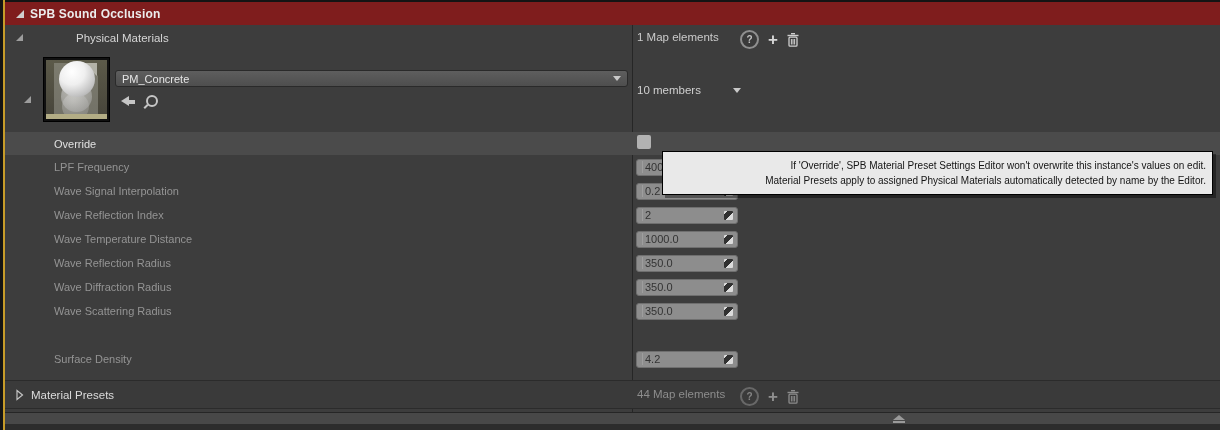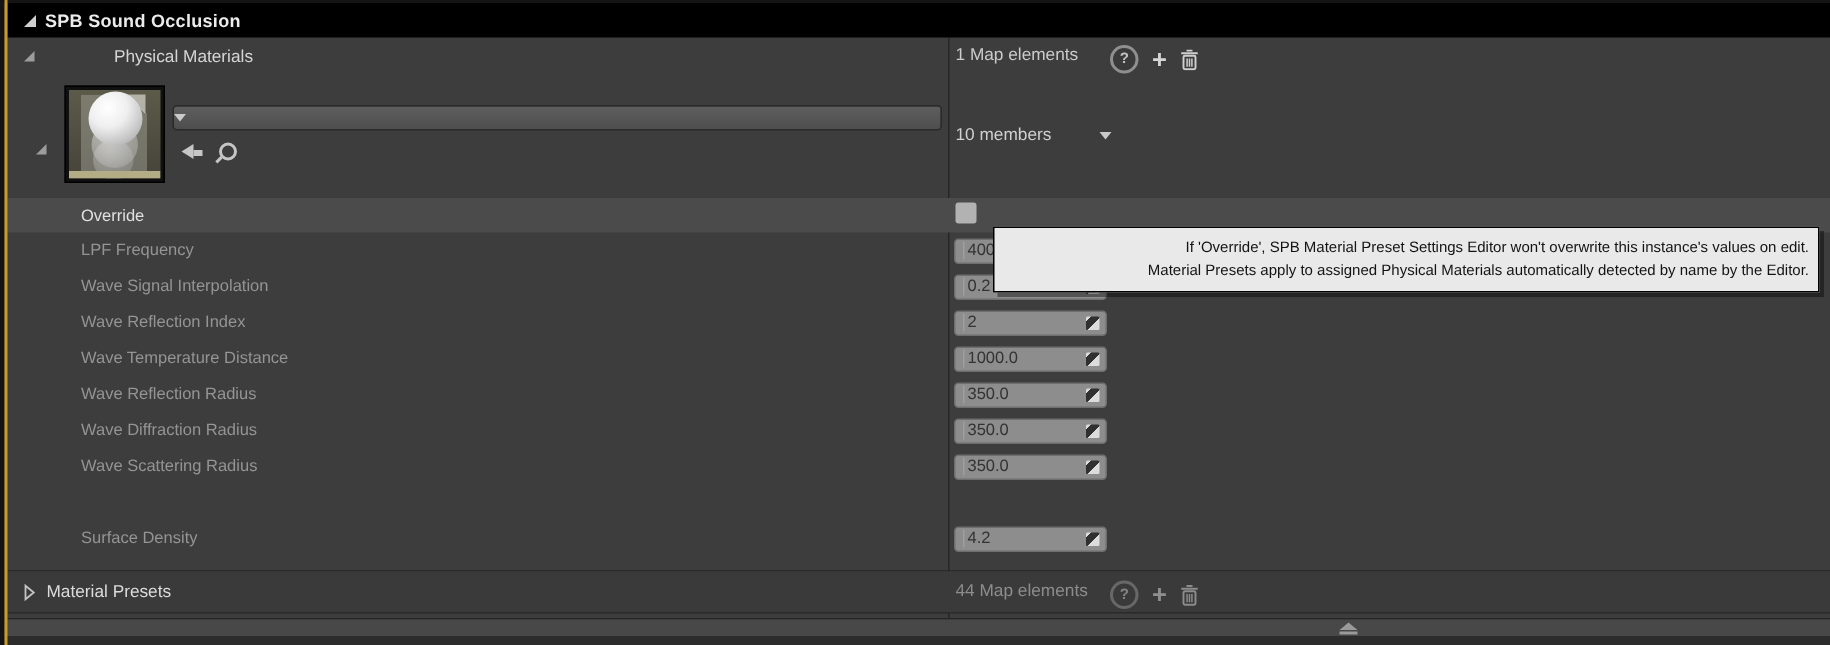--- a/index.html
+++ b/index.html
@@ -8,21 +8,21 @@
     background:#3d3d3d;overflow:hidden;
     font-family:"Liberation Sans",sans-serif;
     -webkit-font-smoothing:antialiased;
   }
   .abs{position:absolute;}
   
   .top-line{left:0;top:0;width:1220px;height:2px;background:#141414;}
   .left-black{left:0;top:0;width:3px;height:430px;background:#141414;z-index:30;}
   .accent-bar{left:3px;top:0;width:2px;height:430px;z-index:30;}
   
-  .header-row{left:5px;top:2px;width:1215px;height:23px;background:#000000;display:flex;align-items:center;}
+  .header-row{left:5px;top:2px;width:1215px;height:23px;background:#7f1d1d;display:flex;align-items:center;}
   .header-title{color:#ececec;font-size:12px;font-weight:bold;margin-left:6px;letter-spacing:.2px;}
   .cat-row{left:5px;top:25px;width:1215px;height:25px;display:flex;align-items:center;gap:48px;}
   .cat-label{color:#d6d6d6;font-size:11.5px;margin-left:5px;}
   
   .tri-exp{width:0;height:0;border-left:8px solid transparent;border-bottom:8px solid #cfcfcf;}
   .tri-exp.small{border-left-width:7px;border-bottom-width:7px;border-bottom-color:#9d9d9d;}
   .chev{width:0;height:0;border-left:4px solid transparent;border-right:4px solid transparent;border-top:5px solid #c9c9c9;}
   
   .v-div{left:632px;top:25px;width:1px;height:387px;background:#262626;}
   
@@ -131,20 +131,21 @@
       <div class="page-shape"></div>
       <div class="page-fold"></div>
       <div class="ghost2"></div>
       <div class="ghost1"></div>
       <div class="sphere"></div>
       <div class="thumb-strip" style="background: rgb(179, 173, 133);"></div>
     </div>
   </div>
 
   <div class="abs combo">
+    <span class="combo-text">PM_Concrete</span>
     <span class="chev"></span>
   </div>
   <div class="abs back-arrow"></div>
   <div class="abs mag"></div>
 
   <div class="abs members">
     <span>10 members</span>
   </div>
   <span class="abs chev" style="left:733px;top:88px;"></span>
 

